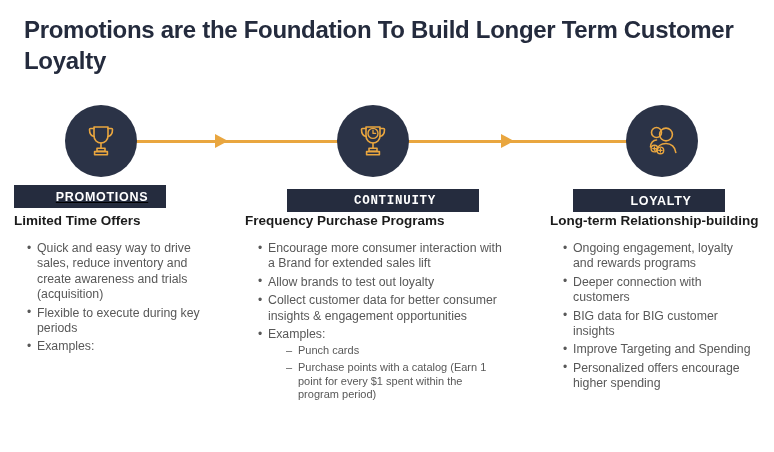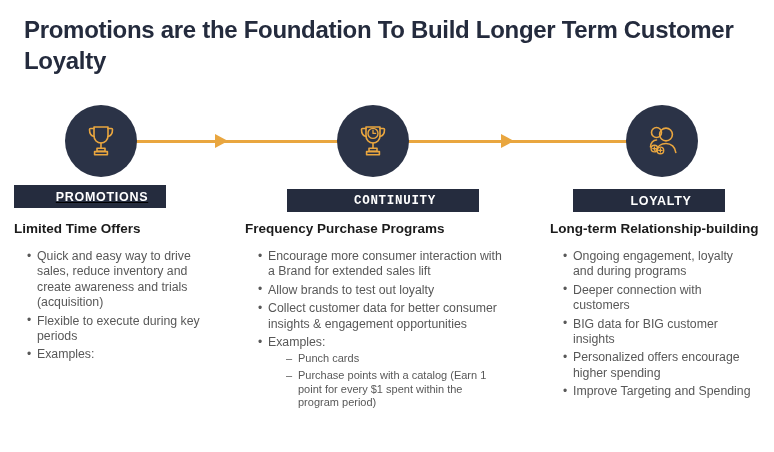--- a/index.html
+++ b/index.html
@@ -80,21 +80,21 @@
   }
   .label-bar span {
     color: #ffffff;
     font-size: 12.5px;
     font-weight: bold;
     letter-spacing: 0.7px;
     padding-left: 24px;
   }
 
   
-  .column { position: absolute; top: 220px; }
+  .column { position: absolute; top: 212px; }
   .col-head {
     font-size: 13.5px;
     font-weight: bold;
     color: #1b1b1b;
     margin: 0 0 5px 0;
     line-height: 17px;
   }
   ul.bullets { list-style: none; margin: 12px; padding: 0; }
   ul.bullets > li {
     position: relative;
@@ -240,28 +240,28 @@
         <li>Purchase points with a catalog (Earn 1 point for every $1 spent within the program period)</li>
       </ul>
     </li>
   </ul>
 </div>
 
 <div class="column" style="left:550px; width:216px;">
   <div class="col-head">Long-term Relationship-building</div>
   <ul class="bullets">
     <li>
-        <span class="btxt">Ongoing engagement, loyalty and during programs</span>
+        <span class="btxt">Ongoing engagement, loyalty and rewards programs</span>
       </li>
     <li>
         <span class="btxt">Deeper connection with customers</span>
       </li>
     <li>
         <span class="btxt">BIG data for BIG customer insights</span>
       </li>
     <li>
+        <span class="btxt">Improve Targeting and Spending</span>
+      </li>
+    <li>
         <span class="btxt">Personalized offers encourage higher spending</span>
       </li>
-    <li>
-        <span class="btxt">Improve Targeting and Spending</span>
-      </li>
   </ul>
 </div>
 
 </body></html>

